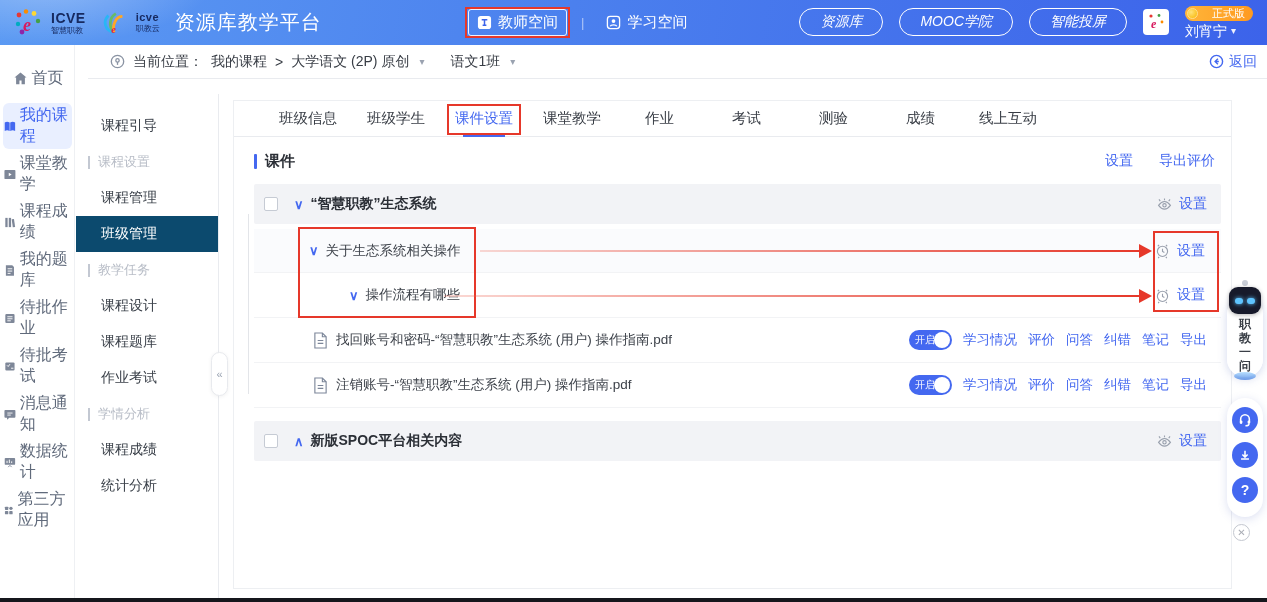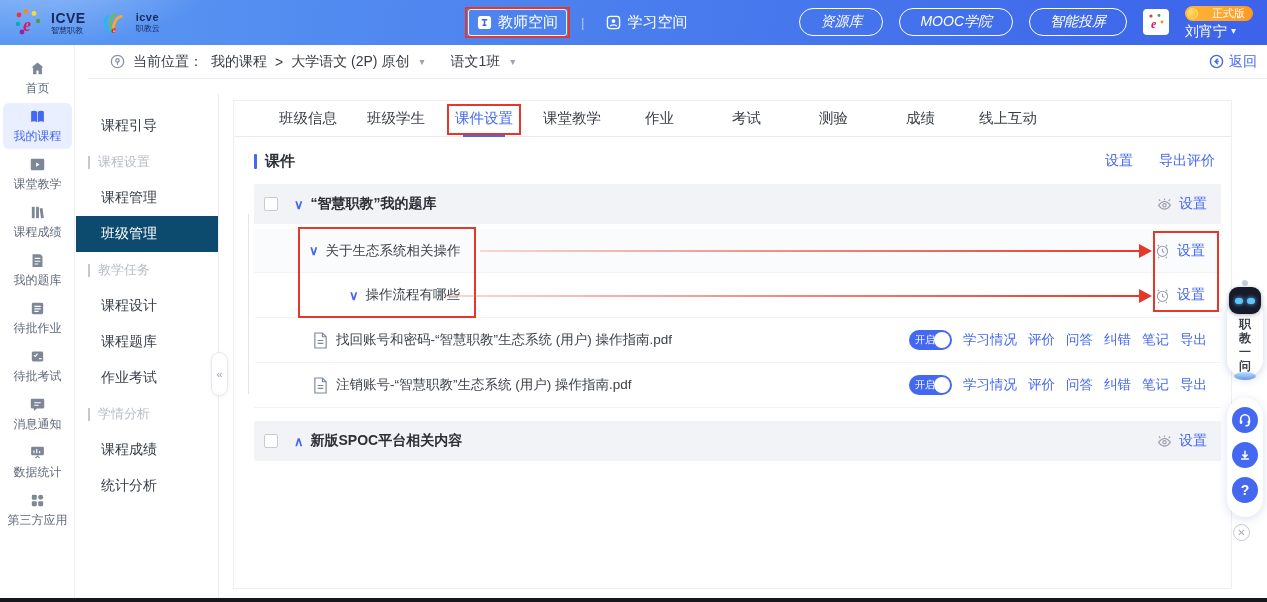--- a/index.html
+++ b/index.html
@@ -27,22 +27,22 @@
   .app-ico { width:26px; height:26px; background:#fff; border-radius:4px; display:flex; align-items:center; justify-content:center; position:relative; }
   .user-box { display:flex; flex-direction:column; align-items:flex-start; line-height:1.15; }
   .ver-badge { display:flex; align-items:center; gap:14px; background:linear-gradient(90deg,#ffb53a,#ff9a1f);
     color:#fff; font-size:11px; border-radius:9px; padding:1px 8px 1px 2px; }
   .medal { width:11px; height:11px; border-radius:50%; background:radial-gradient(circle at 35% 35%, #ffe27a,#f7b500); border:1px solid #ffdf8a; }
   .user-name { color:#fff; font-size:14px; margin-top:2px; display:flex; align-items:center; gap:4px; }
   .caret-w { font-size:10px; color:rgba(255,255,255,.9); }
 
   
   .rail { position:absolute; left:0; top:45px; width:75px; height:553px; background:#fff; border-right:1px solid #eef0f3; padding-top:10px; }
-  .rail-item { width:69px; margin:0 3px 2px; height:46px; border-radius:6px; display:flex; flex-direction:column;
-    align-items:center; justify-content:center; gap:3px; color:#606a7b; font-size:12px; cursor:pointer; }
+  .rail-item { width:69px; margin:0 3px 2px; height:46px; border-radius:6px; display:flex; flex-direction:row;
+    align-items:center; justify-content:center; gap:3px; color:#606a7b; font-size:16px; cursor:pointer; }
   .rail-item svg { width:17px; height:17px; fill:#7e8798; }
   .rail-item.active { background:#e9efff; color:#4468f0; }
   .rail-item.active svg { fill:#4468f0; }
 
   
   .crumb { position:absolute; left:88px; top:45px; width:1191px; height:34px; background:#fff;
     border-bottom:1px solid #e9ebef; display:flex; align-items:center; padding:16px 22px; gap:8px; font-size:14px; color:#383d45; }
   .crumb svg.pin { width:15px; height:15px; stroke:#8a93a3; fill:none; stroke-width:1.4; }
   .crumb .caret { font-size:10px; color:#9aa2b0; margin:0 2px; }
   .crumb .gap { width:8px; }
@@ -152,20 +152,21 @@
       <svg width="30" height="30" viewBox="0 0 32 32" style="margin-left:6px">
         <path d="M16 26 C6 24 4 14 10 8" stroke="#29b6f6" stroke-width="3" fill="none"></path>
         <path d="M16 26 C10 20 11 10 18 6" stroke="#66bb6a" stroke-width="3" fill="none"></path>
         <path d="M16 26 C14 18 18 9 25 9" stroke="#ffa726" stroke-width="3" fill="none"></path>
         <text x="13" y="27" font-size="11" font-weight="bold" font-style="italic" fill="#d81b60" font-family="Liberation Serif, serif">e</text>
       </svg>
       <div class="logo-txt">
         <div class="big" style="font-size:11px">icve</div>
         <div class="small">职教云</div>
       </div>
+      <span class="hdr-title">资源库教学平台</span>
     </div>
 
     <div class="hdr-nav">
       <div class="space-btn teacher">
         <svg width="15" height="15" viewBox="0 0 16 16">
           <rect x="1" y="1" width="14" height="14" rx="3" fill="#fff"></rect>
           <path d="M5 5h6M8 5v6M6 11h4" stroke="#3c63ea" stroke-width="1.6" fill="none"></path>
         </svg>
         <span>教师空间</span>
         <span class="annot-teacher"></span>
@@ -341,21 +342,21 @@
         <a class="blue-link">导出评价</a>
       </div>
     </div>
 
     <div class="rows">
       <div class="tree-guide"></div>
 
       <div class="row row-chapter">
         <span class="chk"></span>
         <span class="chev">∨</span>
-        <span class="row-title-b">“智慧职教”我的题库</span>
+        <span class="row-title-b">“智慧职教”生态系统</span>
         <span class="right-acts">
           <svg class="gicon" viewBox="0 0 20 20">
             <path d="M3 11c4.5-6 9.5-6 14 0-4.5 6-9.5 6-14 0z"></path>
               <circle cx="10" cy="11" r="2"></circle>
             <path d="M5 6l-1.5-2M10 5V2.8M15 6l1.5-2"></path>
           </svg>
           <a class="blue-link">设置</a>
         </span>
       </div>
 

